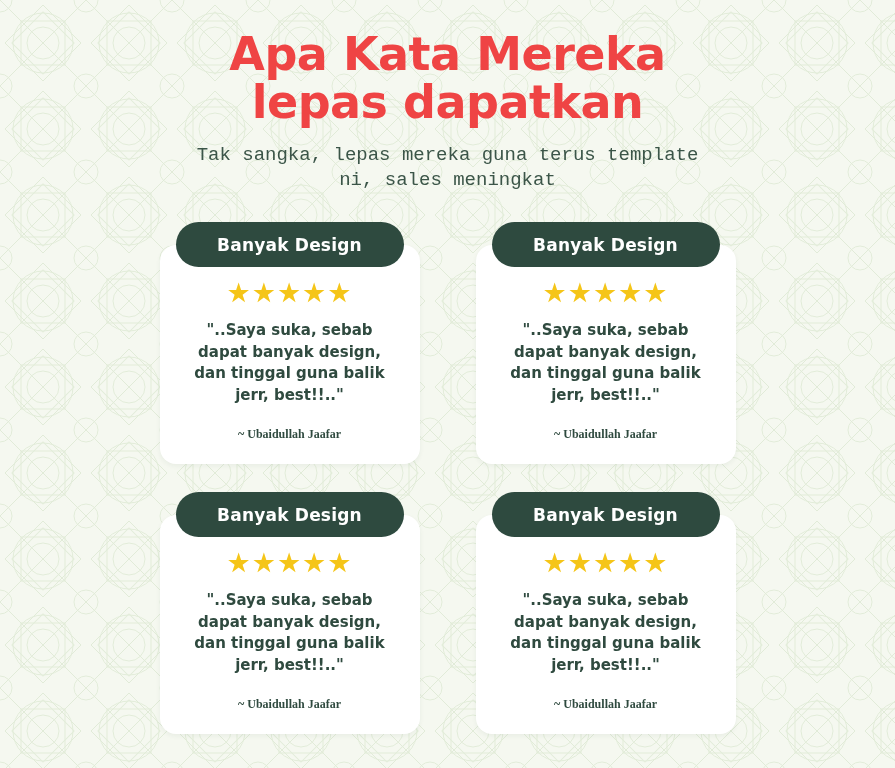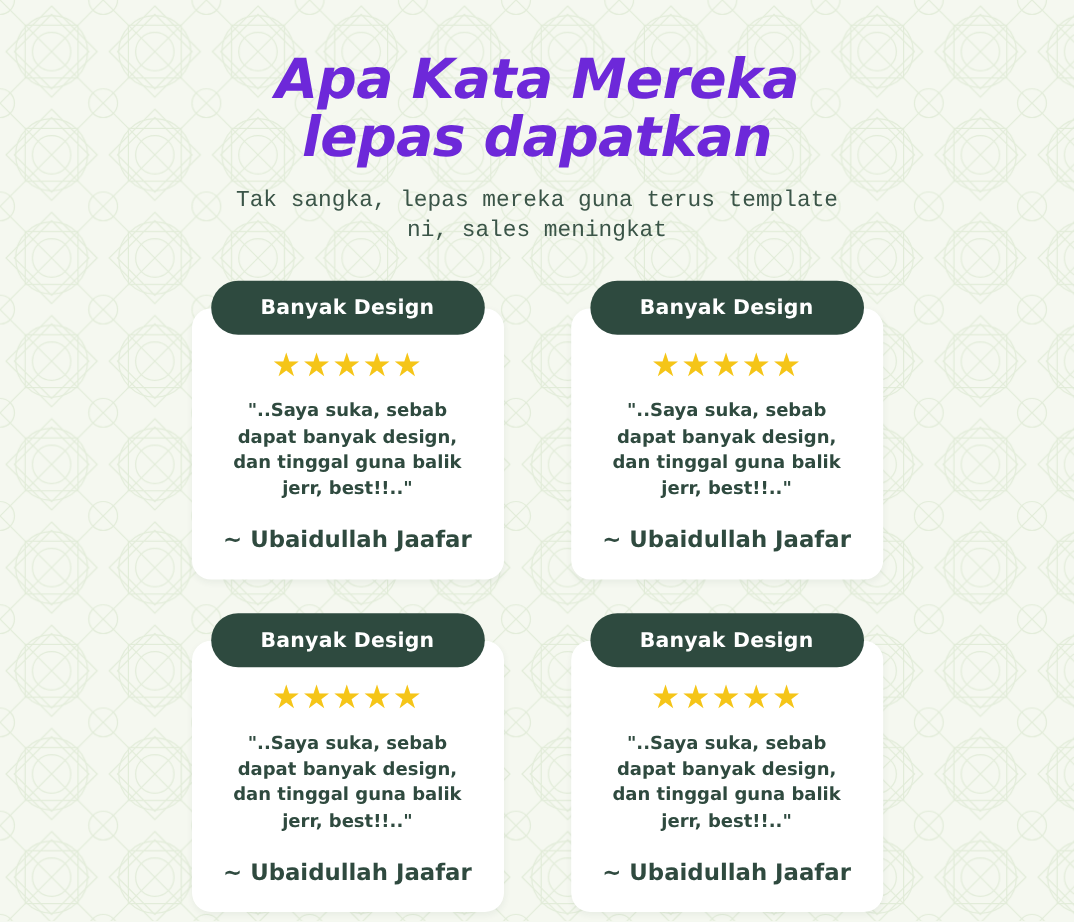--- a/index.html
+++ b/index.html
@@ -33,25 +33,24 @@
     position: relative;
     z-index: 2;
     text-align: center;
     padding-top: 26px;
   }
   .title {
     font-family: "DejaVu Sans", sans-serif;
     font-weight: bold;
     font-size: 46px;
     line-height: 1.05;
-    color: #6d28d9;
+    color: #ef4444;
     letter-spacing: -0.5px;
-    margin: 16px auto;
+    margin: 4px auto;
     max-width: 760px;
-    font-style: italic;
   }
   .title .line2 {
     display: block;
   }
   .subtitle {
     margin: 16px auto 0 auto;
     font-size: 19px;
     line-height: 1.35;
     color: #3b5548;
     max-width: 520px;
@@ -111,23 +110,24 @@
     font-size: 15px;
     line-height: 1.45;
     color: #2f4a3f;
     font-weight: bold;
     margin: 0 auto;
     max-width: 215px;
     font-family: "DejaVu Sans", sans-serif;
   }
   .author {
     margin-top: 20px;
-    font-size: 19px;
+    font-size: 12px;
     color: #2f4a3f;
     font-weight: bold;
+    font-family: Liberation Serif, serif;
   }
 </style>
 </head>
 <body>
 
 <div id="page">
 
   <svg id="pattern" width="895" height="768" viewBox="0 0 895 768" xmlns="http://www.w3.org/2000/svg">
     <defs>
       <pattern id="islamic" width="86" height="86" patternUnits="userSpaceOnUse">

